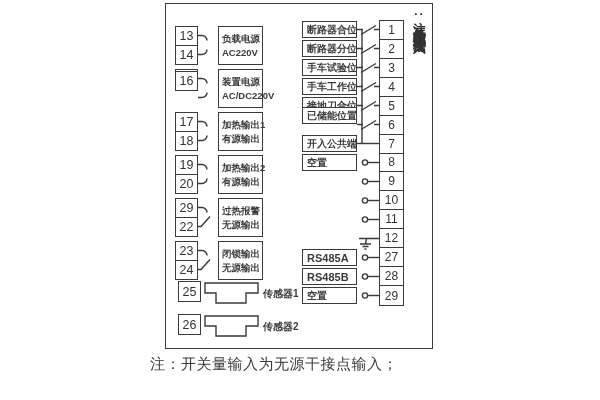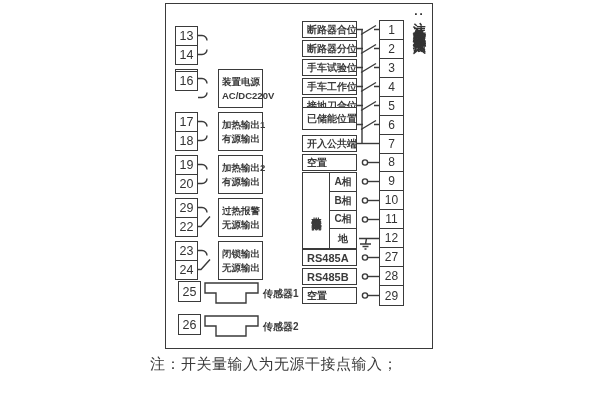--- a/index.html
+++ b/index.html
@@ -84,20 +84,24 @@
     <circle cx="365" cy="257.5" r="2.6" fill="#fff"></circle>
     <path d="M368 257.5 H379"></path>
     <circle cx="365" cy="276.5" r="2.6" fill="#fff"></circle>
     <path d="M368 276.5 H379"></path>
     <circle cx="365" cy="295.5" r="2.6" fill="#fff"></circle>
     <path d="M368 295.5 H379"></path>
   </svg>
 
   <div class="box tnum" style="left:175px; top:26px;  width:23px; height:20px;">13</div>
   <div class="box tnum" style="left:175px; top:45px;  width:23px; height:20px;">14</div>
+  <div class="box pairlabel" style="left:218px; top:26px; width:45px; height:39px;">
+    <span>负载电源</span>
+    <span>AC220V</span>
+  </div>
 
   <div class="box tnum" style="left:175px; top:69px;  width:23px; height:20px;">15</div>
   <div class="box tnum" style="left:175px; top:71px;  width:23px; height:20px;">16</div>
   <div class="box pairlabel" style="left:218px; top:69px; width:45px; height:39px;">
     <span>装置电源</span>
     <span>AC/DC220V</span>
   </div>
 
   <div class="box tnum" style="left:175px; top:112px; width:23px; height:20px;">17</div>
   <div class="box tnum" style="left:175px; top:131px; width:23px; height:20px;">18</div>
@@ -130,33 +134,24 @@
   <div class="box tnum" style="left:178px; top:281px; width:23px; height:21px;">25</div>
   <div class="senslabel" style="left:263px; top:287px;">传感器1</div>
   <div class="box tnum" style="left:178px; top:314px; width:23px; height:21px;">26</div>
   <div class="senslabel" style="left:263px; top:320px;">传感器2</div>
 
   <div class="box mrow" style="left:302px; top:21px;  width:55px; height:17px;">断路器合位</div>
   <div class="box mrow" style="left:302px; top:40px;  width:55px; height:17px;">断路器分位</div>
   <div class="box mrow" style="left:302px; top:59px;  width:55px; height:17px;">手车试验位</div>
   <div class="box mrow" style="left:302px; top:78px;  width:55px; height:17px;">手车工作位</div>
   <div class="box mrow" style="left:302px; top:97px;  width:55px; height:17px;">接地刀合位</div>
-  <div class="box mrow" style="left:302px; top:107px; width:55px; height:23px;">已储能位置</div>
+  <div class="box mrow" style="left:302px; top:107px; width:55px; height:17px;">已储能位置</div>
   <div class="box mrow" style="left:302px; top:135px; width:55px; height:17px;">开入公共端</div>
   <div class="box mrow" style="left:302px; top:154px; width:55px; height:17px;">空置</div>
 
-  <div class="sensorgrp">
-    <div class="sg-left">带电传感器输入</div>
-    <div class="sg-right">
-      <div>A相</div>
-      <div>B相</div>
-      <div>C相</div>
-      <div>地</div>
-    </div>
-  </div>
 
   <div class="box mrow" style="left:302px; top:249px; width:55px; height:17px; font-size:11px;">RS485A</div>
   <div class="box mrow" style="left:302px; top:268px; width:55px; height:17px; font-size:11px;">RS485B</div>
   <div class="box mrow" style="left:302px; top:287px; width:55px; height:17px;">空置</div>
 
   <div class="termcol">
     <div>1</div>
     <div>2</div>
     <div>3</div>
     <div>4</div>

